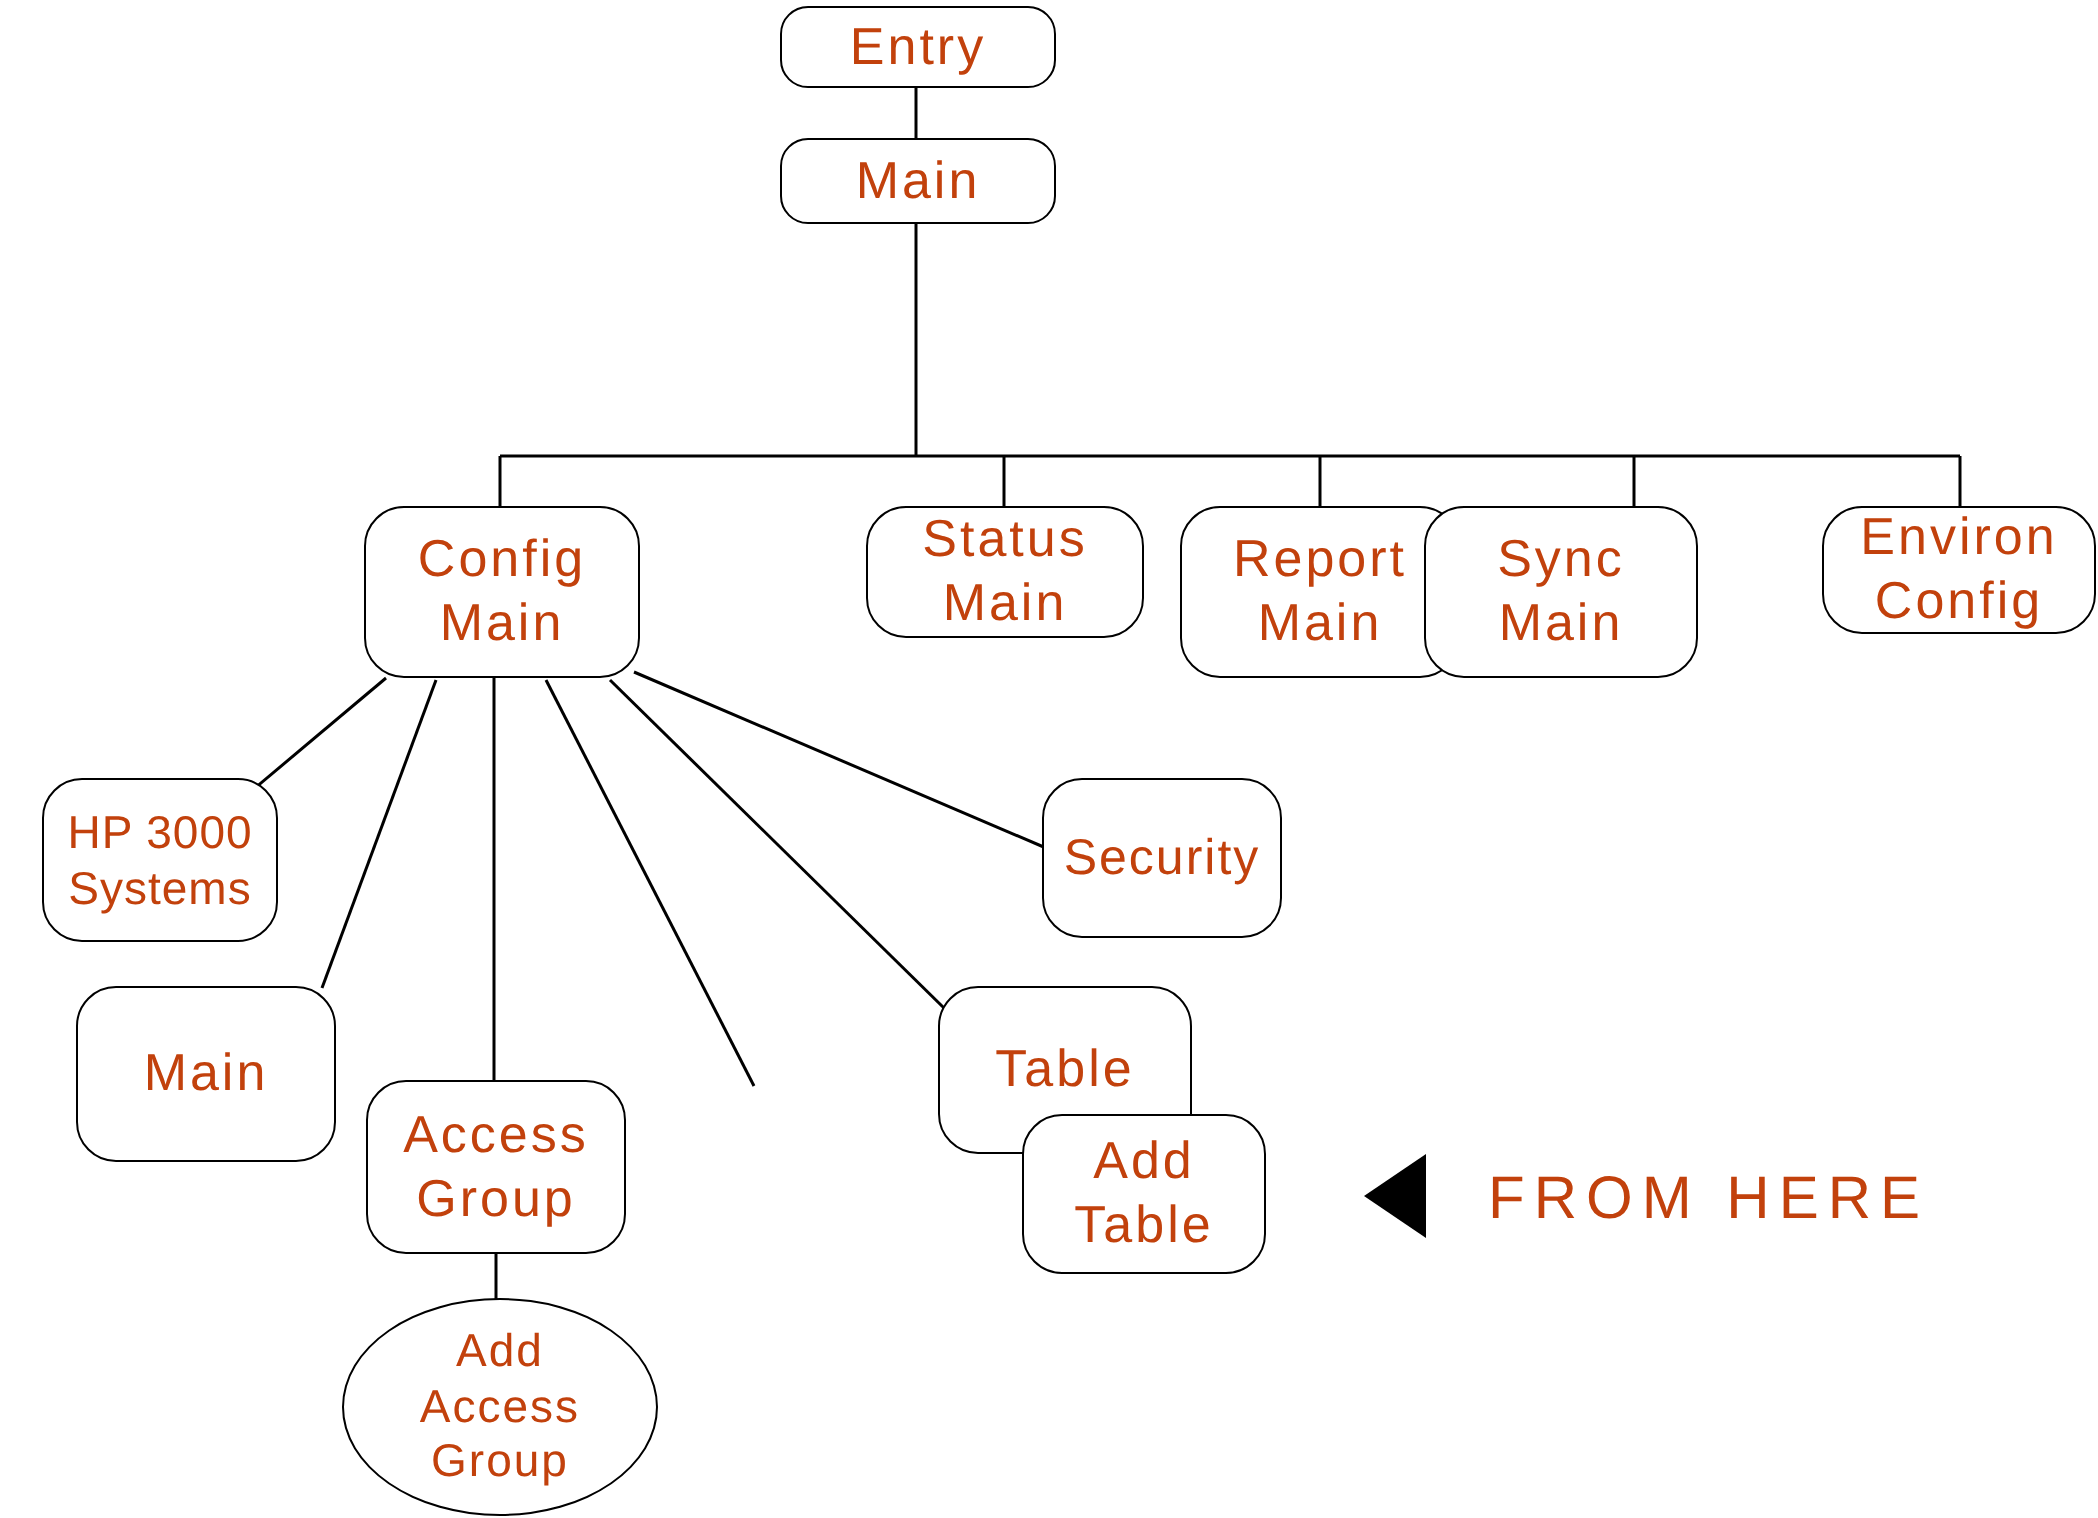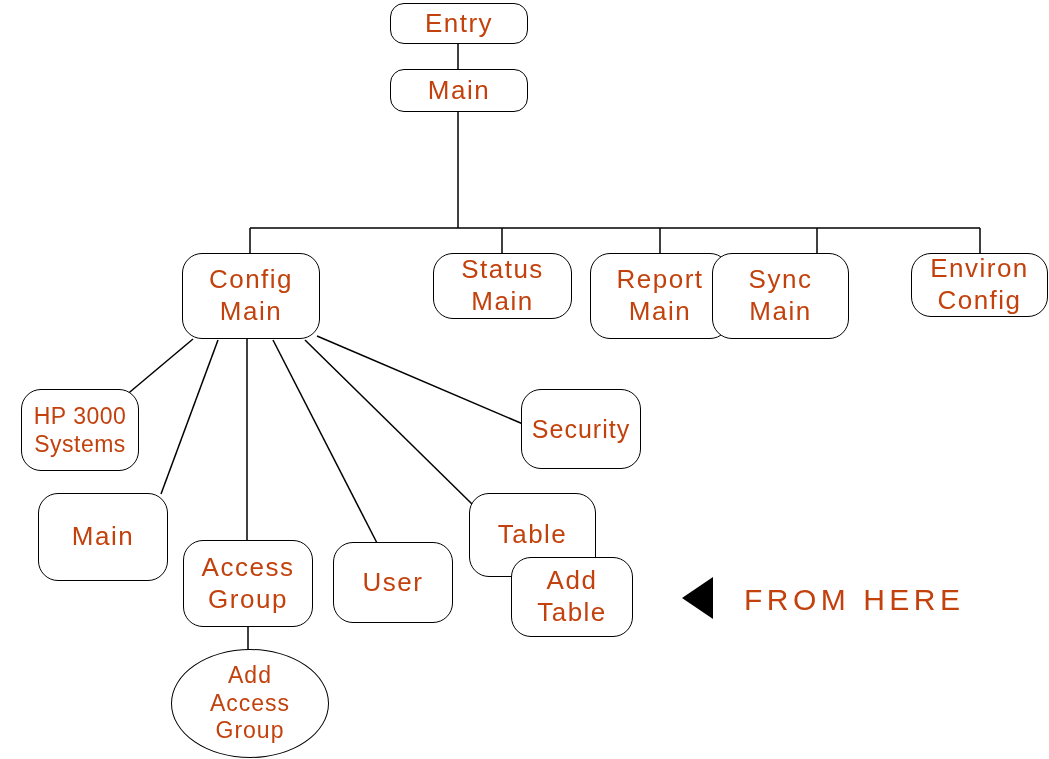--- a/index.html
+++ b/index.html
@@ -129,23 +129,20 @@
 
   <div class="node" id="n-datasources">
     <span>Main</span>
   </div>
 
   <div class="node" id="n-accessgroup">
     <span>Access</span>
     <span>Group</span>
   </div>
 
-  <div class="node" id="n-user">
-    <span>User</span>
-  </div>
 
   <div class="node" id="n-table">
     <span>Table</span>
   </div>
 
   <div class="node" id="n-security">
     <span>Security</span>
   </div>
 
   <div class="node" id="n-addtable">

